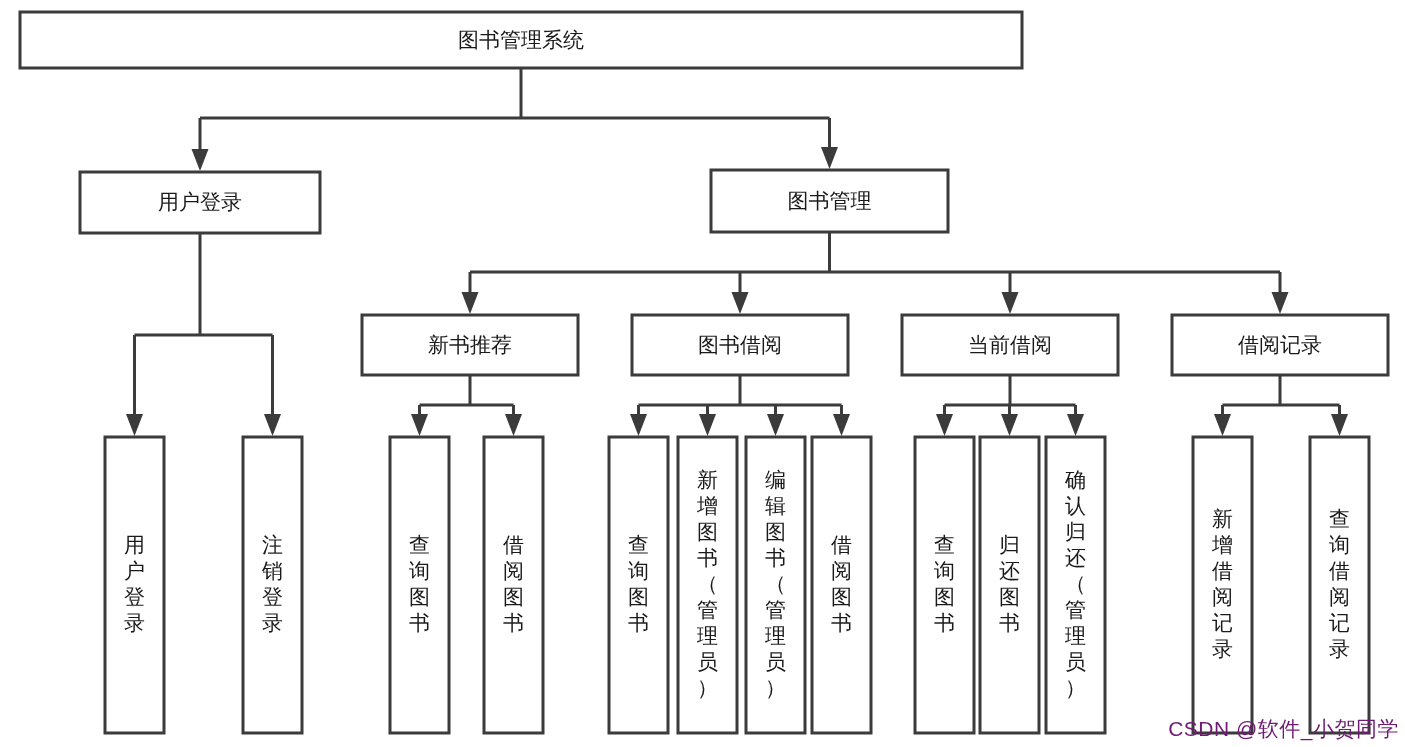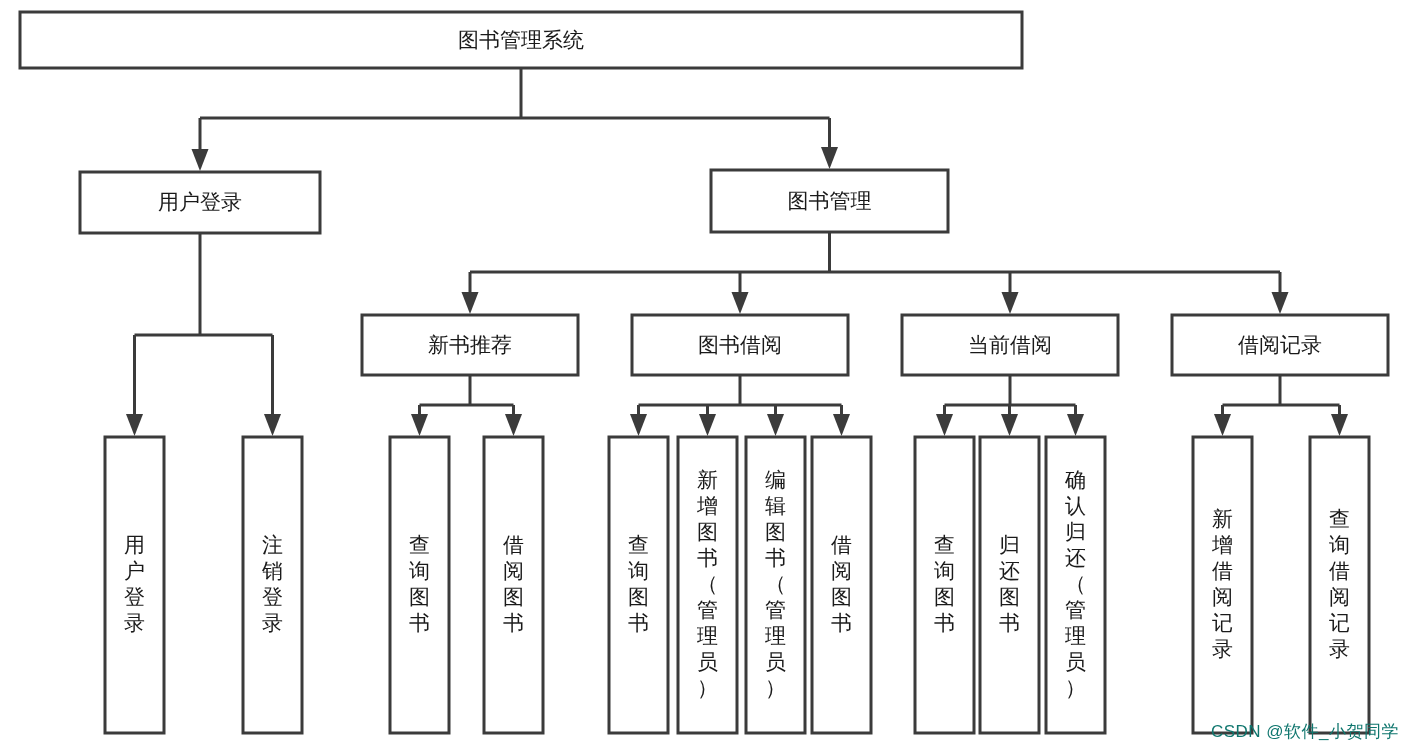--- a/index.html
+++ b/index.html
@@ -18,22 +18,22 @@
     font-family:"Liberation Sans","DejaVu Sans",sans-serif;
     fill:#1a1a1a;
     text-anchor:middle;
     dominant-baseline:middle;
   }
   .label-h{font-size:21px;}
   .label-v{font-size:21px;}
   .watermark{
     position:absolute;
     right:6px;bottom:4px;
-    font-size:17px;
-    color:#0f766e;
+    font-size:21px;
+    color:#701a75;
     letter-spacing:.5px;
     white-space:nowrap;
     font-family:"Liberation Sans","DejaVu Sans",sans-serif;
   }
 </style>
 </head>
 <body>
 
 <div id="diagram-root">
   <svg id="tree" viewBox="0 0 1405 747">

